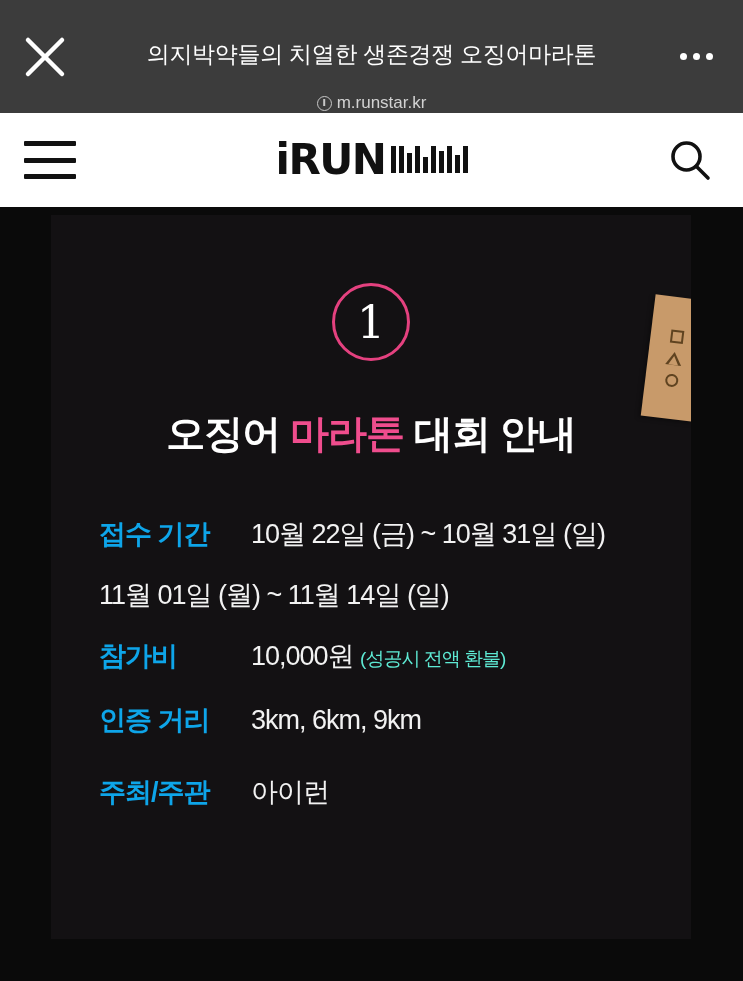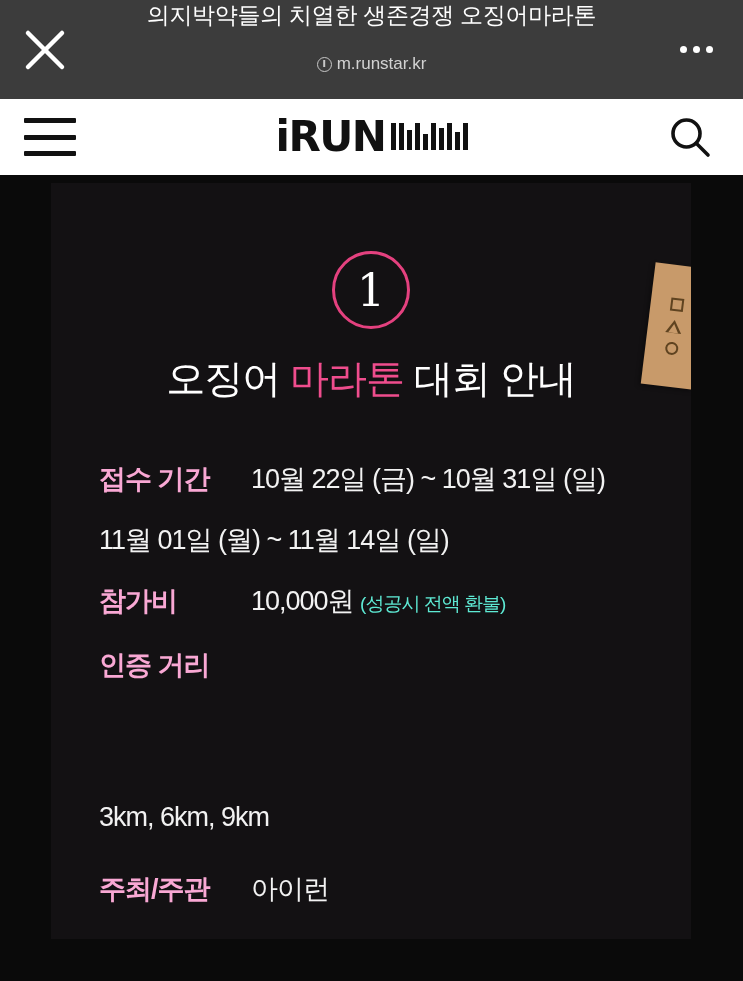--- a/index.html
+++ b/index.html
@@ -15,24 +15,24 @@
     width: 743px;
     height: 981px;
     background: #ffffff;
     display: flex;
     flex-direction: column;
   }
 
   
   .browser-bar {
     position: relative;
-    height: 99px;
+    height: 113px;
     background: #3c3c3c;
     display: flex;
-    align-items: flex-start;
+    align-items: flex-end;
     flex: 0 0 auto;
   }
   .close-btn {
     position: absolute;
     left: 14px;
     top: 50%;
     transform: translateY(-50%);
     width: 62px;
     height: 62px;
     display: flex;
@@ -103,21 +103,21 @@
     width: 7px;
     height: 7px;
     border-radius: 50%;
     background: #ffffff;
     display: block;
   }
 
   
   .site-header {
     position: relative;
-    height: 76px;
+    height: 94px;
     background: #ffffff;
     display: flex;
     align-items: center;
     justify-content: center;
     flex: 0 0 auto;
   }
   .hamburger {
     position: absolute;
     left: 24px;
     top: 50%;
@@ -253,41 +253,41 @@
     border: 3px solid #e4417f;
     display: flex;
     align-items: center;
     justify-content: center;
     color: #ffffff;
     font-size: 44px;
     font-weight: 400;
     font-family: "DejaVu Serif", serif;
   }
   .poster-title {
-    margin-top: 23px;
+    margin-top: 46px;
     text-align: center;
     font-size: 39px;
-    font-weight: 400;
+    font-weight: 700;
     color: #ffffff;
     letter-spacing: -1px;
   }
   .poster-title .hl { color: #ef4d8d; }
 
   .info-list {
     margin: 56px 0 0 0;
     padding: 0 0 0 48px;
   }
   .info-row {
     display: flex;
     align-items: flex-start;
     margin-bottom: 27px;
   }
   .info-label {
     flex: 0 0 152px;
-    color: #f9a8d4;
+    color: #0ea5e9;
     font-size: 27px;
     font-weight: 700;
     letter-spacing: -1px;
     line-height: 34px;
   }
   .info-value {
     color: #f2f2f2;
     font-size: 27px;
     font-weight: 400;
     letter-spacing: -1px;
@@ -300,21 +300,21 @@
   .notes {
     margin-top: 8px;
   }
   .notes div {
     color: #ef4d8d;
     font-size: 18px;
     line-height: 27px;
     letter-spacing: -0.6px;
     font-weight: 500;
   }
-  .row-gap { margin-bottom: 38px; flex-direction: column; }
+  .row-gap { margin-bottom: 38px; }
 </style>
 </head>
 <body>
 
 <div class="screen">
 
   <div class="browser-bar">
     <div class="close-btn">
       <svg width="46" height="46" viewBox="0 0 46 46" aria-hidden="true">
         <line x1="6" y1="6" x2="40" y2="40" stroke="#ffffff" stroke-width="4.5" stroke-linecap="round"></line>

